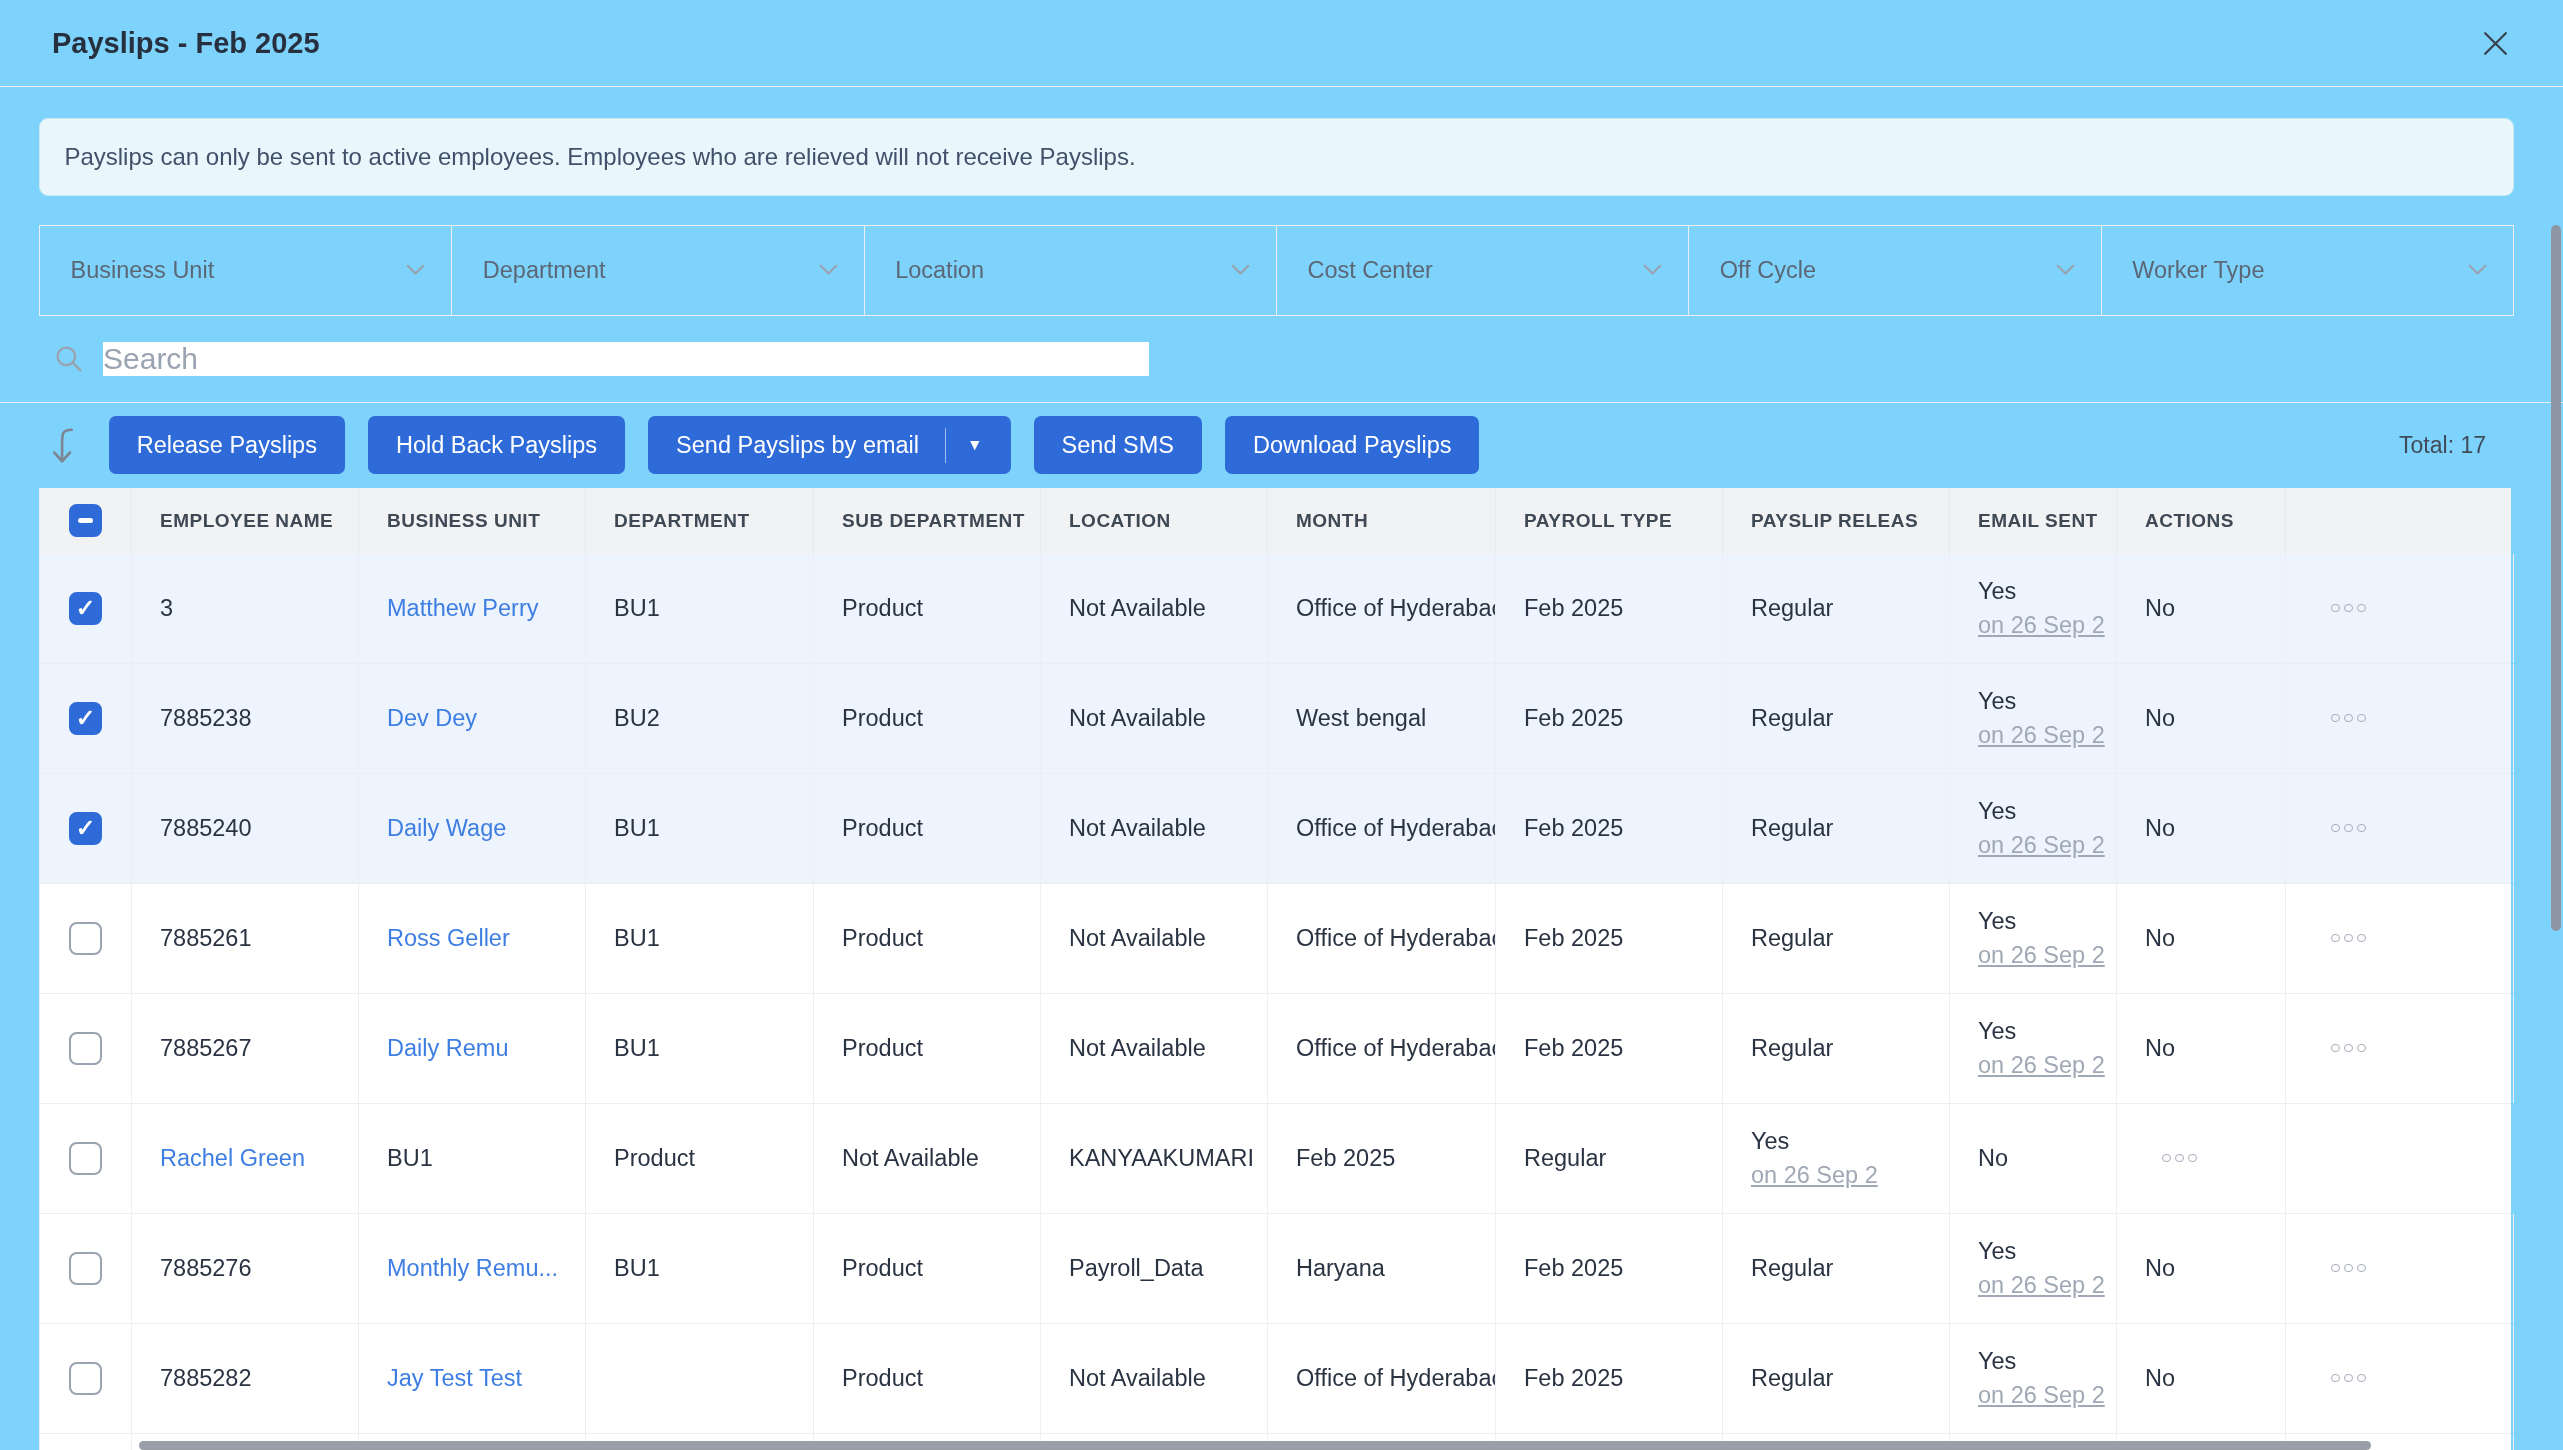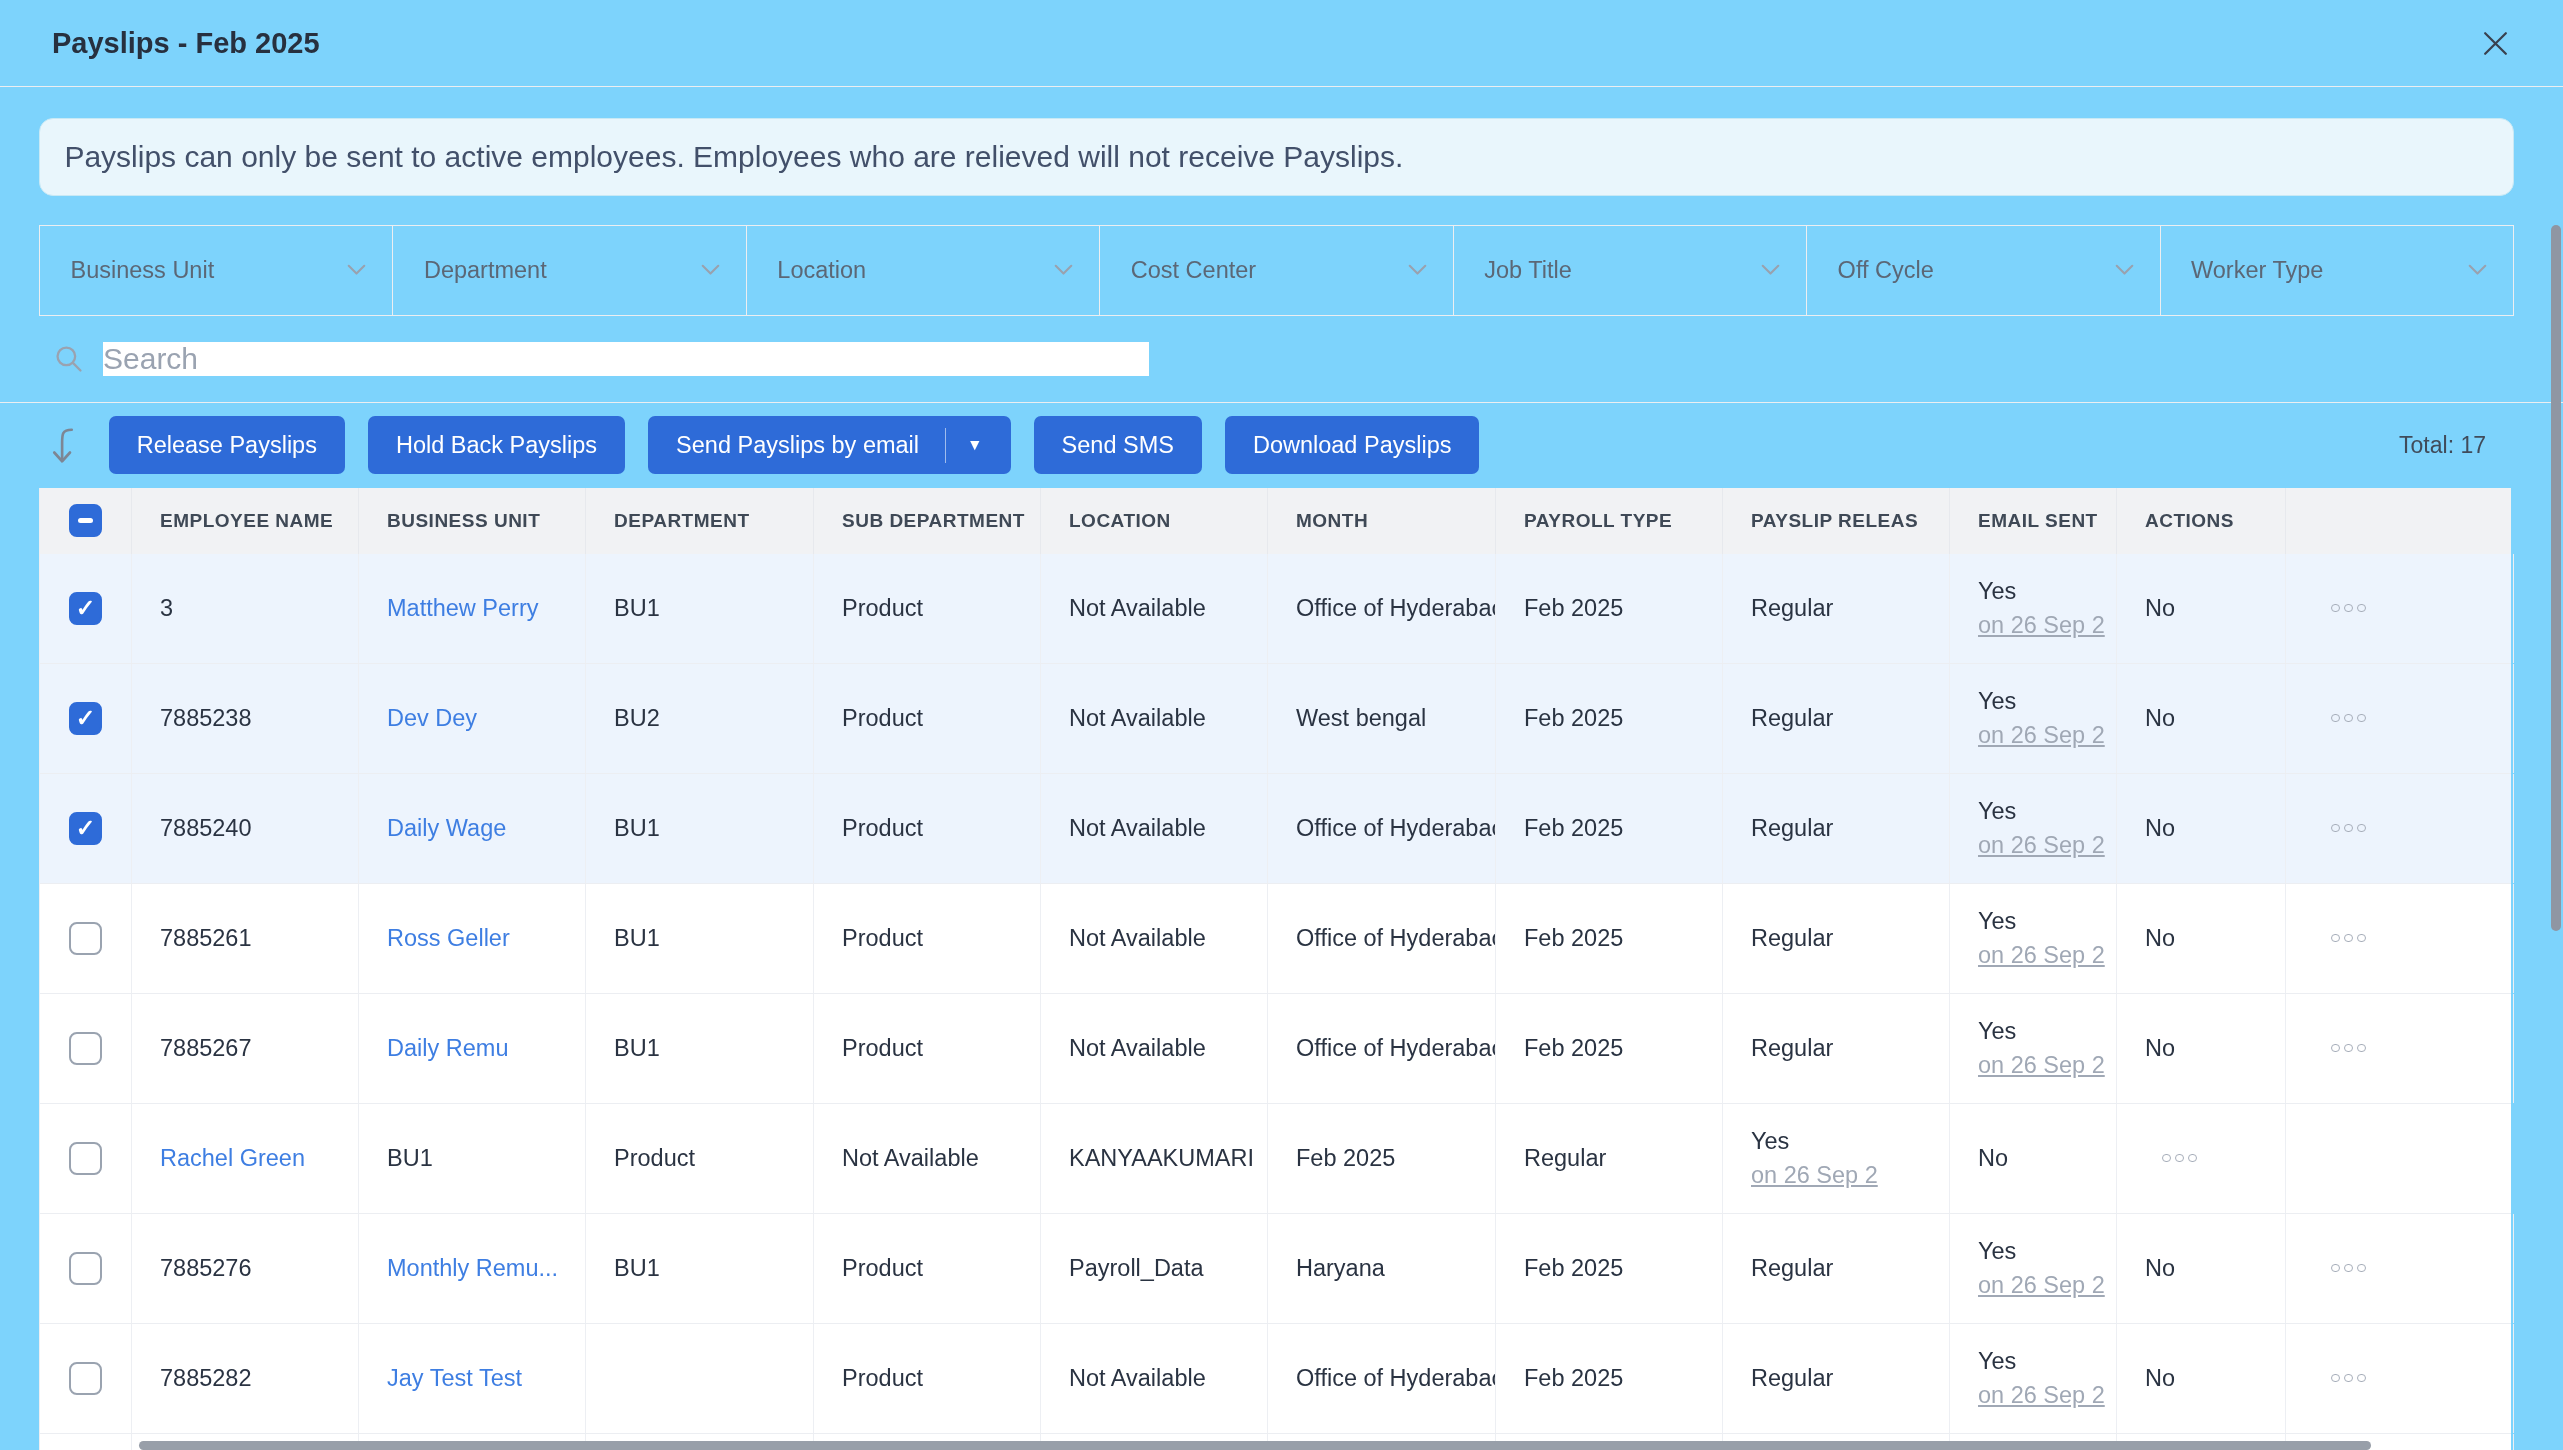--- a/index.html
+++ b/index.html
@@ -6,21 +6,21 @@
   html, body { width: 2563px; height: 1451px; overflow: hidden; background: #fff;
     font-family: "Liberation Sans", sans-serif; }
   .dialog { position: absolute; inset: 0; background: #7dd3fc; }
 
   
   .dlg-header { height: 87px; border-bottom: 1.7px solid #eceef1; display: flex; align-items: center; padding: 0 52px; }
   .dlg-title { font-size: 29px; font-weight: 600; color: #27303f; }
   .close-btn { position: absolute; top: 24.4px; right: 49px; width: 38px; height: 38px; display: flex; align-items: center; justify-content: center; cursor: pointer; }
 
   
-  .banner { margin: 30.5px 49px 0 39px; height: 78px; background: #e9f6fc; border: 1.7px solid #c8e9f5; border-radius: 14px; display: flex; align-items: center; padding: 0 24.4px; font-size: 30px; color: #42506a; }
+  .banner { margin: 30.5px 49px 0 39px; height: 78px; background: #e9f6fc; border: 1.7px solid #c8e9f5; border-radius: 9px; display: flex; align-items: center; padding: 0 24.4px; font-size: 24px; color: #42506a; }
 
   
   .filters { margin: 29px 49px 0 39px; height: 91px; border: 1.7px solid #eceef1; border-right: none; display: flex; }
   .filter { flex: 1; border-right: 1.7px solid #eceef1; display: flex; align-items: center; justify-content: space-between; padding: 0 26px 0 30.5px; cursor: pointer; }
   .filter-label { font-size: 23.5px; color: #5b6776; }
 
   
   .search-row { height: 87px; border-bottom: 1.7px solid #eceef1; display: flex; align-items: center; padding: 0 54px; gap: 19px; }
   .search-input { border: none; outline: none; font-size: 30px; color: #2a3342; width: 1046px; font-family: "Liberation Sans", sans-serif; }
   .search-input::placeholder { color: #9aa3b1; }
@@ -100,26 +100,20 @@
     </svg>
   </div>
 
   <div class="filter">
     <span class="filter-label">Cost Center</span>
     <svg width="19" height="12.2" viewBox="0 0 22 14">
       <path d="M2 2 L11 11 L20 2" stroke="#99a1ae" stroke-width="2.4" fill="none" stroke-linecap="round" stroke-linejoin="round"></path>
     </svg>
   </div>
 
-  <div class="filter">
-    <span class="filter-label">Job Title</span>
-    <svg width="19" height="12.2" viewBox="0 0 22 14">
-      <path d="M2 2 L11 11 L20 2" stroke="#99a1ae" stroke-width="2.4" fill="none" stroke-linecap="round" stroke-linejoin="round"></path>
-    </svg>
-  </div>
 
   <div class="filter">
     <span class="filter-label">Off Cycle</span>
     <svg width="19" height="12.2" viewBox="0 0 22 14">
       <path d="M2 2 L11 11 L20 2" stroke="#99a1ae" stroke-width="2.4" fill="none" stroke-linecap="round" stroke-linejoin="round"></path>
     </svg>
   </div>
 
   <div class="filter">
     <span class="filter-label">Worker Type</span>

